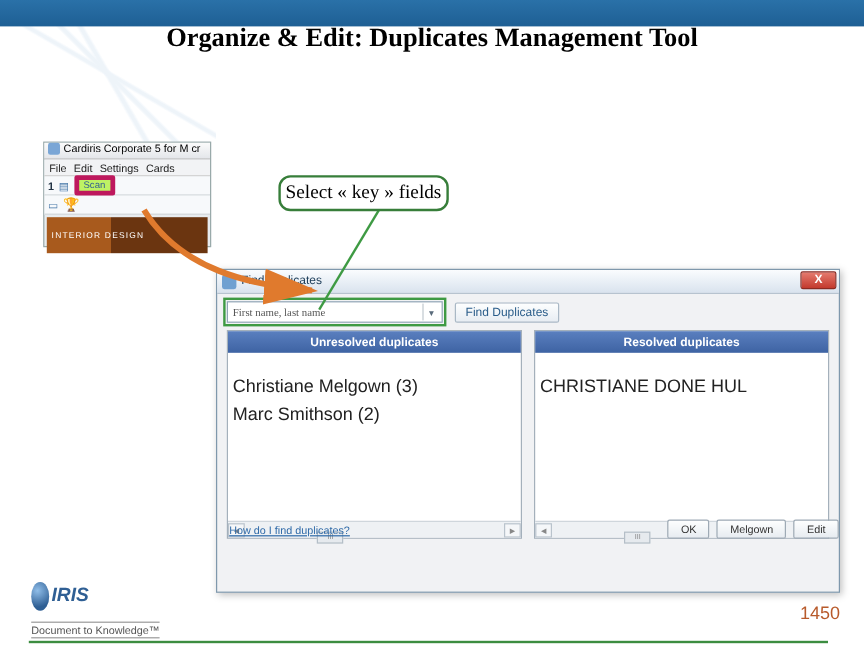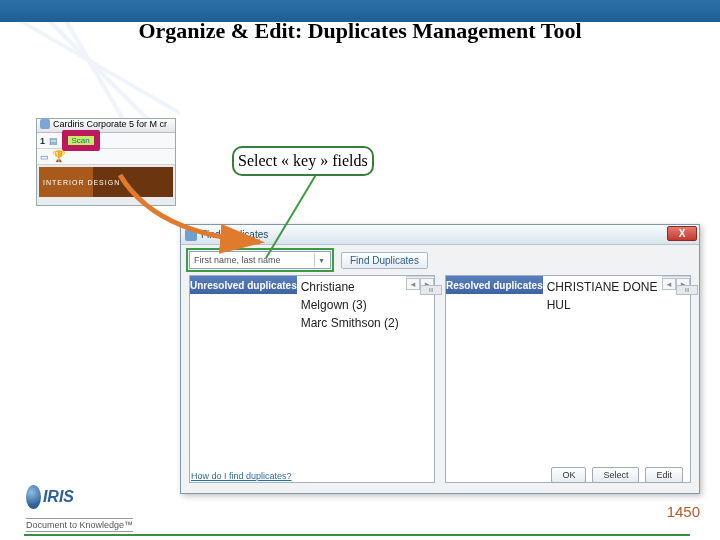--- a/index.html
+++ b/index.html
@@ -61,21 +61,21 @@
   .app-thumb .menu {
     height: 14px; background: #f2f3f5; border-bottom: 1px solid #ccc;
     display: flex; gap: 6px; padding: 0 4px; align-items: center;
     color: #222;
   }
   .app-thumb .row {
     display: flex; align-items: center; height: 16px; padding: 0 3px;
     gap: 4px; background: #f7f9fb; border-bottom: 1px solid #d0d4d8;
   }
   .app-thumb .scanbtn {
-    background: #bef264; border: 6px solid #be185d; border-radius: 2px;
+    background: #bef264; border: 4px solid #be185d; border-radius: 2px;
     padding: 0 4px; color: #335e91; font-size: 8px;
   }
   .app-thumb .trophy {
     color: #b98f2e; font-size: 11px;
   }
   .app-thumb .cardimg {
     margin: 2px; height: 30px;
     background: linear-gradient(90deg,#a85a1d 40%, #6b3510 40%);
     color: #fff; font-size: 7px; display: flex; align-items: center;
     padding-left: 4px; letter-spacing: 1px;
@@ -123,51 +123,51 @@
     color: #fff; font-size: 10px; font-weight: bold;
     display: flex; align-items: center; justify-content: center;
     cursor: pointer;
   }
   .dlg-body { padding: 6px 8px 4px; position: relative; }
   .field-row {
     display: flex; align-items: center; gap: 10px;
     margin-bottom: 6px;
   }
   .combo {
-    width: 142px; height: 18px;
+    width: 180px; height: 18px;
     border: 1px solid #8fa4b5;
     background: #fff;
     display: flex; align-items: center; justify-content: space-between;
     font-size: 9px; color: #555;
     padding: 0 2px 0 4px;
-    outline: 2px solid #3e9a43; outline-offset: 1px;
+    outline: 2px solid #3e9a43; outline-offset: 1px; font-family: Liberation Serif, serif;
   }
   .combo .dd {
     width: 14px; height: 14px; border-left: 1px solid #c0c8d0;
     display: flex; align-items: center; justify-content: center;
     color: #5a6b7b; font-size: 8px;
   }
   .findbtn {
     font-size: 10px; color: #2a5d8a;
     background: linear-gradient(#fdfefe,#e7edf3);
     border: 1px solid #a9b8c5; border-radius: 2px;
     padding: 2px 8px; cursor: pointer;
   }
   .panes { display: flex; gap: 10px; }
-  .pane { flex: 1; border: 1px solid #a4b0bb; background: #fff; height: 208px; display: flex; flex-direction: row; }
+  .pane { flex: 1; border: 1px solid #a4b0bb; background: #fff; height: 174px; display: flex; flex-direction: column; }
   .pane-hdr {
     height: 18px;
     background: linear-gradient(#5a7fbf,#3e63a3);
     color: #fff; font-size: 10px; font-weight: bold;
     display: flex; align-items: center; justify-content: center;
   }
   .pane-list {
     flex: 1; overflow: hidden;
-    font-size: 12px; color: #222;
-    padding: 2px 4px;
+    font-size: 15px; color: #222;
+    padding: 18px 4px;
     line-height: 1.5;
   }
   .pane-scroll {
     height: 14px; border-top: 1px solid #cfd6dc;
     background: #eef1f4;
     display: flex; align-items: center;
     font-size: 9px; color: #888;
     position: relative;
   }
   .pane-scroll .arrow {
@@ -178,21 +178,21 @@
   .pane-scroll .thumb {
     position: absolute; left: 28%; top: 1px; width: 22px; height: 10px;
     border: 1px solid #b4bec7; background: #e6eaee;
   }
   .help-link {
     position: absolute; bottom: 6px; left: 10px;
     font-size: 9px; color: #2f6aa8; text-decoration: underline;
     cursor: pointer;
   }
   .dlg-btns {
-    position: absolute; bottom: 4px; right: 16px;
+    position: absolute; bottom: 4px; right: 0;
     display: flex; gap: 6px;
   }
   .dlg-btn {
     font-size: 9px; padding: 2px 10px;
     background: linear-gradient(#fdfefe,#e7ecf1);
     border: 1px solid #9eaab5; border-radius: 2px;
     color: #333; cursor: pointer;
   }
   .footer {
     position: absolute;
@@ -237,20 +237,26 @@
 
 <div class="bg-corner"></div>
 <div class="top-bar"></div>
 
 <h1 class="page-title">Organize &amp; Edit: Duplicates Management Tool</h1>
 
 <div class="app-thumb">
   <div class="tb">
     <span class="ico"></span>
     <span>Cardiris Corporate 5 for M cr</span>
+  </div>
+  <div class="menu">
+    <span>File</span>
+    <span>Edit</span>
+    <span>Settings</span>
+    <span>Cards</span>
   </div>
   <div class="row">
     <span style="font-weight:bold;color:#234">1</span>
     <span style="color:#4677a8">▤</span>
     <span class="scanbtn">Scan</span>
   </div>
   <div class="row">
     <span style="color:#4677a8">▭</span>
     <span class="trophy">🏆</span>
   </div>
@@ -315,21 +321,21 @@
           <div class="track">
             <div class="thumb" style="font-size:6px;text-align:center;line-height:9px">III</div>
           </div>
           <div class="arrow">▸</div>
         </div>
       </div>
     </div>
     <a class="help-link">How do I find duplicates?</a>
     <div class="dlg-btns">
       <button class="dlg-btn">OK</button>
-      <button class="dlg-btn">Select</button>
+      <button class="dlg-btn">Melgown</button>
       <button class="dlg-btn">Edit</button>
     </div>
   </div>
 </div>
 
 <div class="footer">
   <div class="logo">
     <div class="globe"></div>
     <span>IRIS</span>
   </div>

